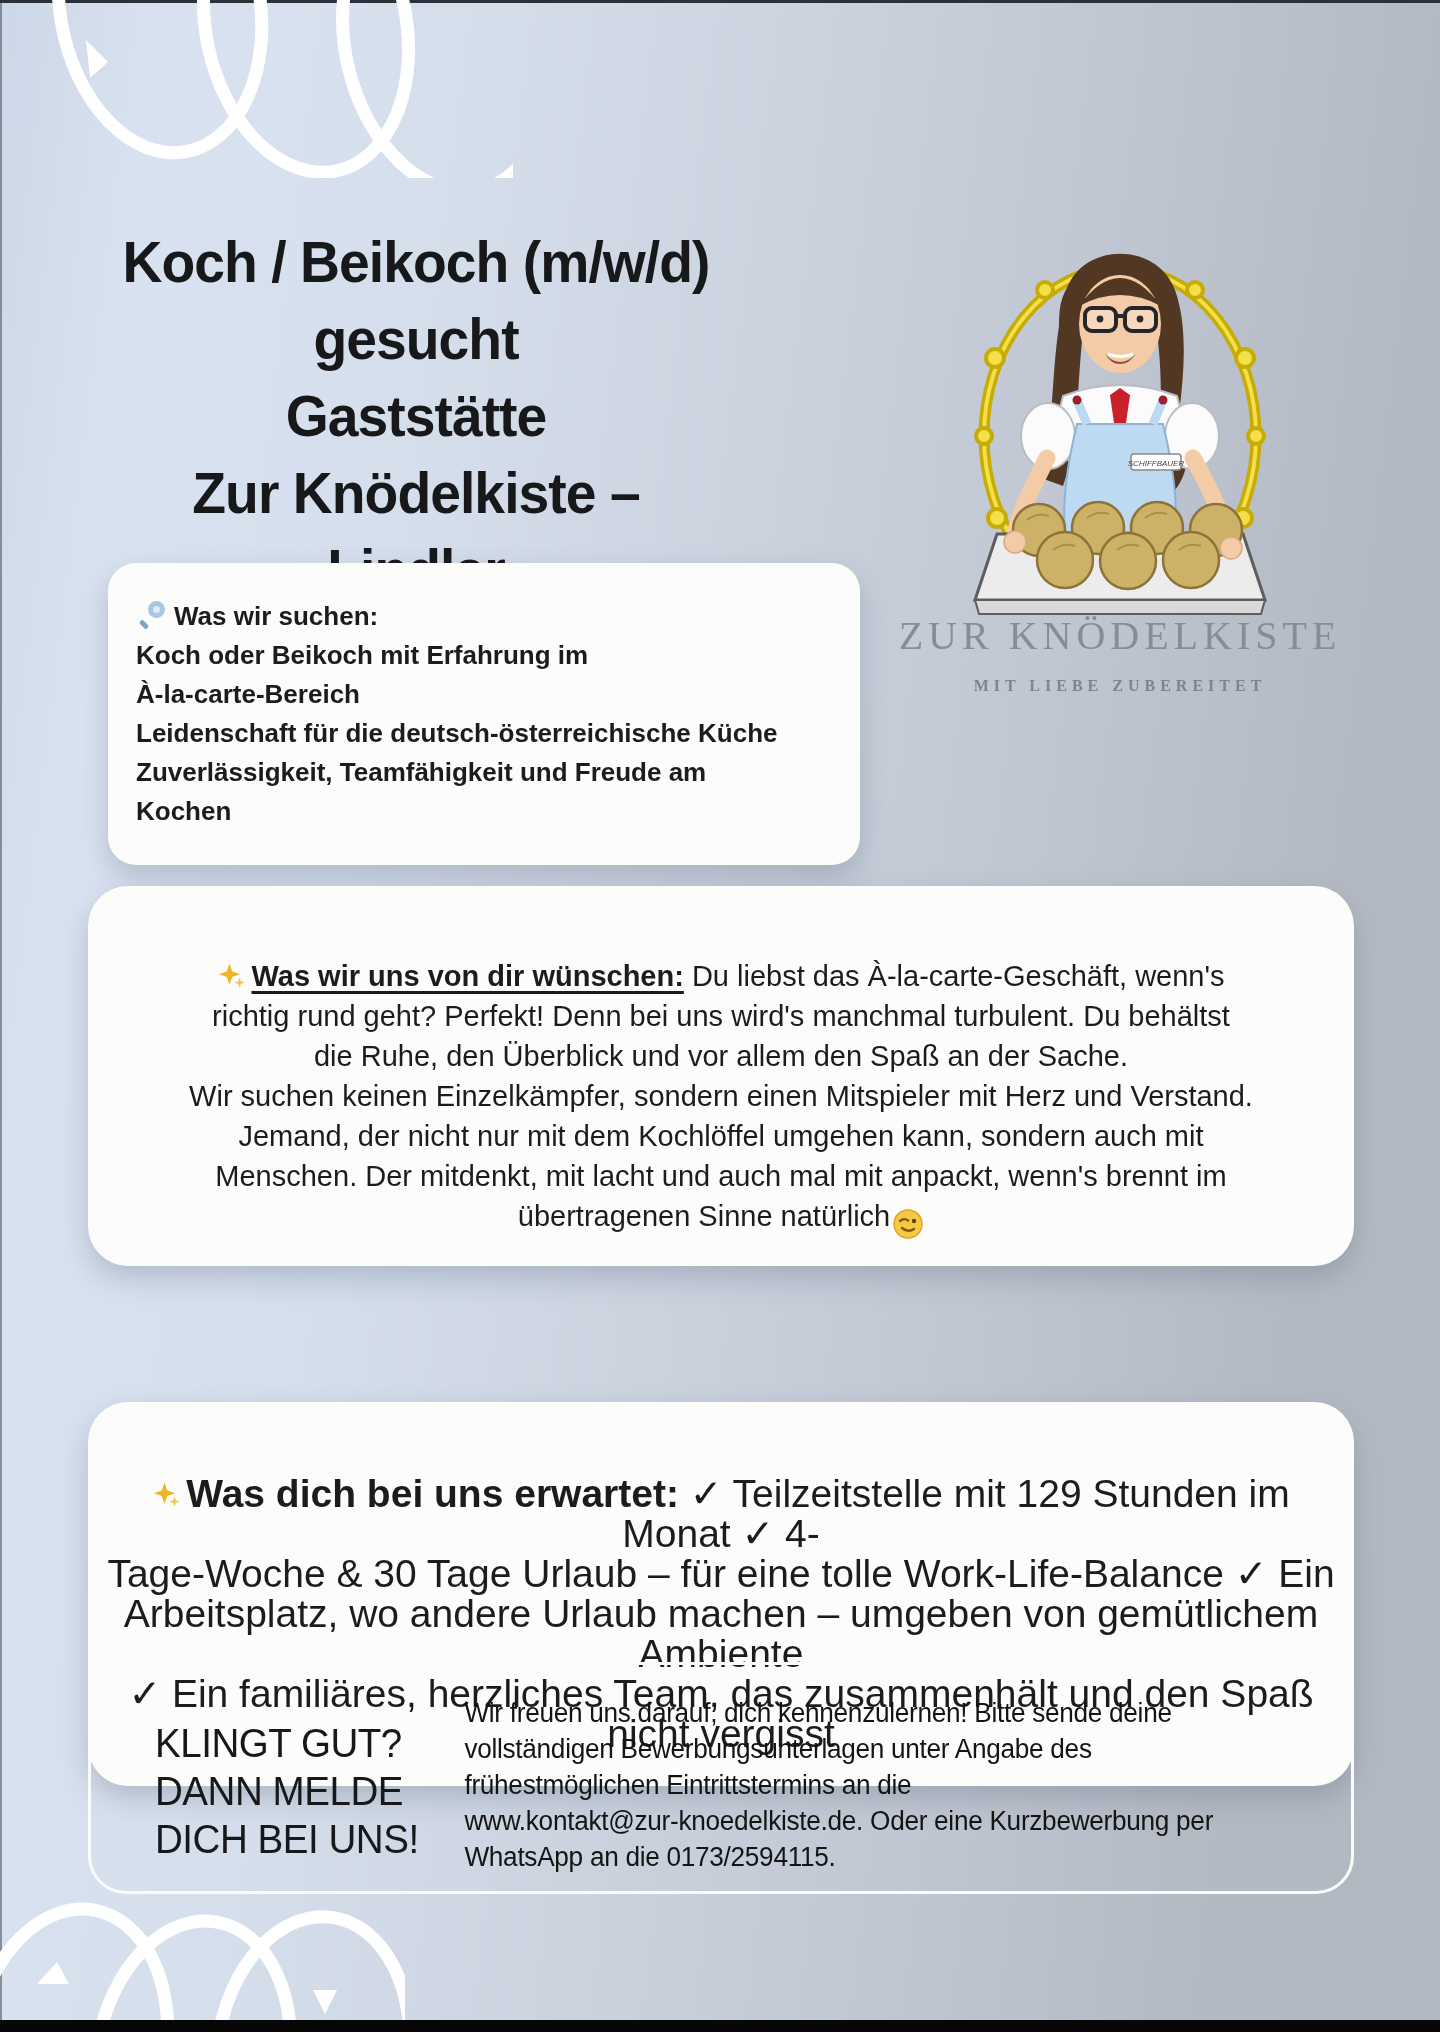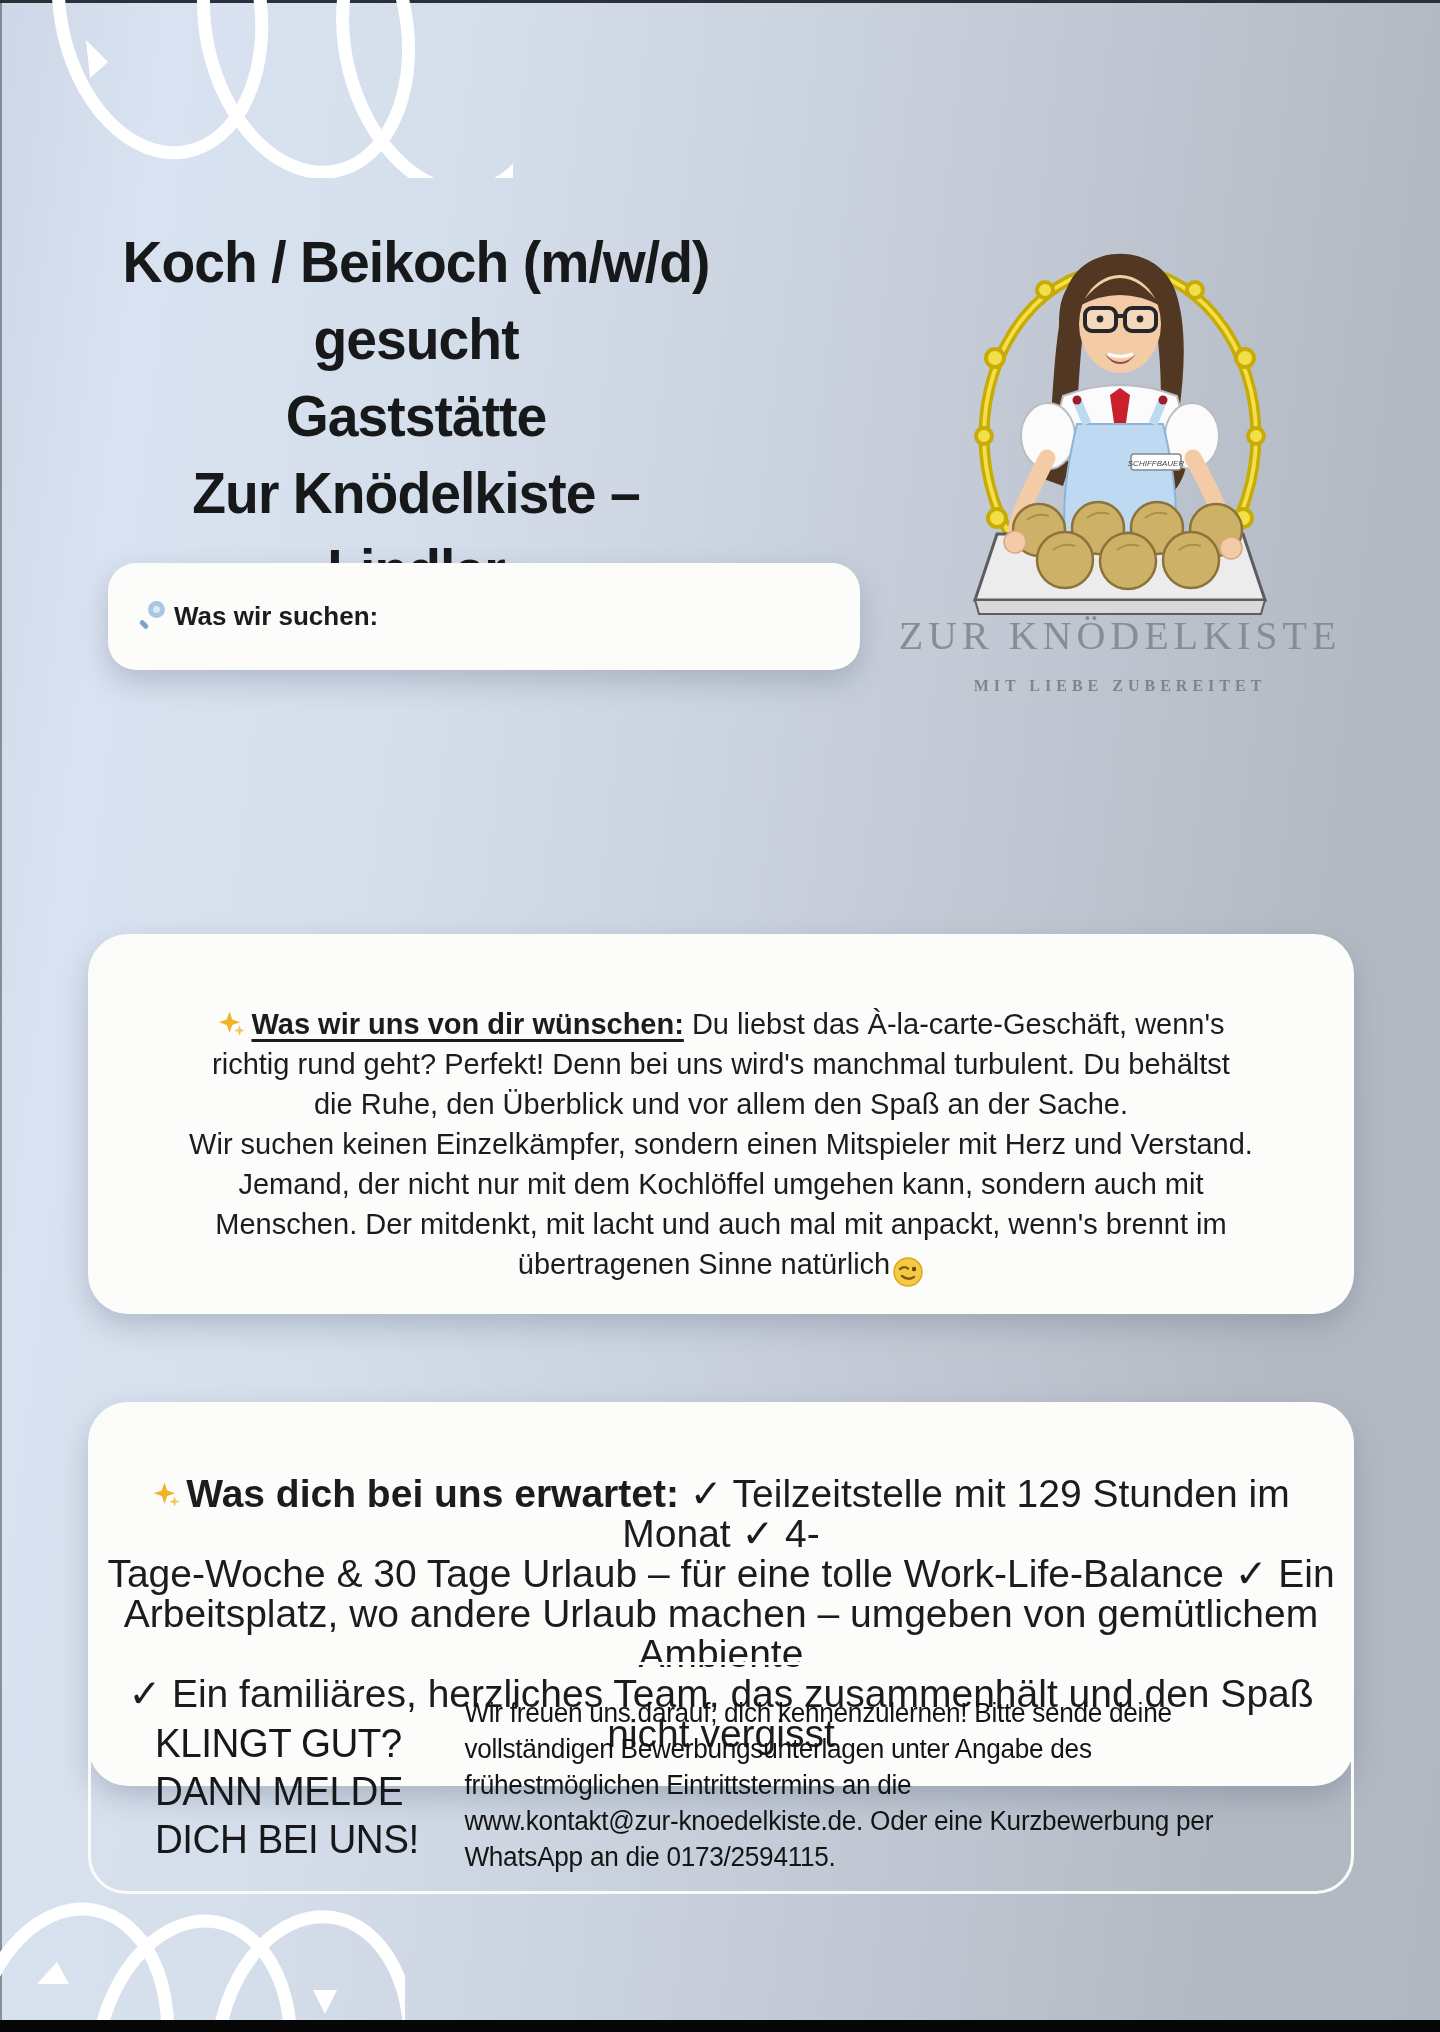--- a/index.html
+++ b/index.html
@@ -42,21 +42,21 @@
     color:#1c1c1c;
   }
   .card-search{
     left:108px;top:563px;width:752px;border-radius:28px;
     padding:34px 28px;box-sizing:border-box;
     text-align:left;font-size:26px;font-weight:700;line-height:39px;
   }
   .card-wish{
     left:88px;top:886px;width:1266px;border-radius:40px;
     padding:30px 20px;box-sizing:border-box;
-    text-align:center;font-size:29px;line-height:40px;margin-top:48px;
+    text-align:center;font-size:29px;line-height:40px;
   }
   .card-offer{
     left:88px;top:1402px;width:1266px;border-radius:40px;
     padding:32px 18px;box-sizing:border-box;
     text-align:center;font-size:39px;line-height:40px;
   }
   .card-contact{
     left:88px;top:1662px;width:1266px;height:232px;border-radius:38px;
     background:transparent;border:3px solid #fbfbfa;box-shadow:none;
     box-sizing:border-box;display:flex;padding:22px 40px 20px 64px;
@@ -209,20 +209,25 @@
 
   <div class="brand-text">
     <div class="brand-logo">ZUR KNÖDELKISTE</div>
     <div class="brand-tagline">MIT LIEBE ZUBEREITET</div>
   </div>
 
   <div class="card card-search">
     <span class="icon magnifier">
       <span class="lens"></span><span class="handle"></span>
     </span><span>Was wir suchen:</span>
+    <div class="pre">Koch oder Beikoch mit Erfahrung im
+À-la-carte-Bereich
+Leidenschaft für die deutsch-österreichische Küche
+Zuverlässigkeit, Teamfähigkeit und Freude am
+Kochen</div>
   </div>
 
   <div class="card card-wish pre">
     <svg class="icon sparkle-svg" viewBox="0 0 24 24">
       <path d="M10 2 L12.2 8.3 L18.5 10.5 L12.2 12.7 L10 19 L7.8 12.7 L1.5 10.5 L7.8 8.3 Z" fill="#f0b429"></path>
       <path d="M18 13 L19.1 16.1 L22.2 17.2 L19.1 18.3 L18 21.4 L16.9 18.3 L13.8 17.2 L16.9 16.1 Z" fill="#f4c65c"></path>
     </svg><span class="bold h-underline">Was wir uns von dir wünschen:</span><span> Du liebst das À-la-carte-Geschäft, wenn's
 richtig rund geht? Perfekt! Denn bei uns wird's manchmal turbulent. Du behältst
 die Ruhe, den Überblick und vor allem den Spaß an der Sache.
 Wir suchen keinen Einzelkämpfer, sondern einen Mitspieler mit Herz und Verstand.

